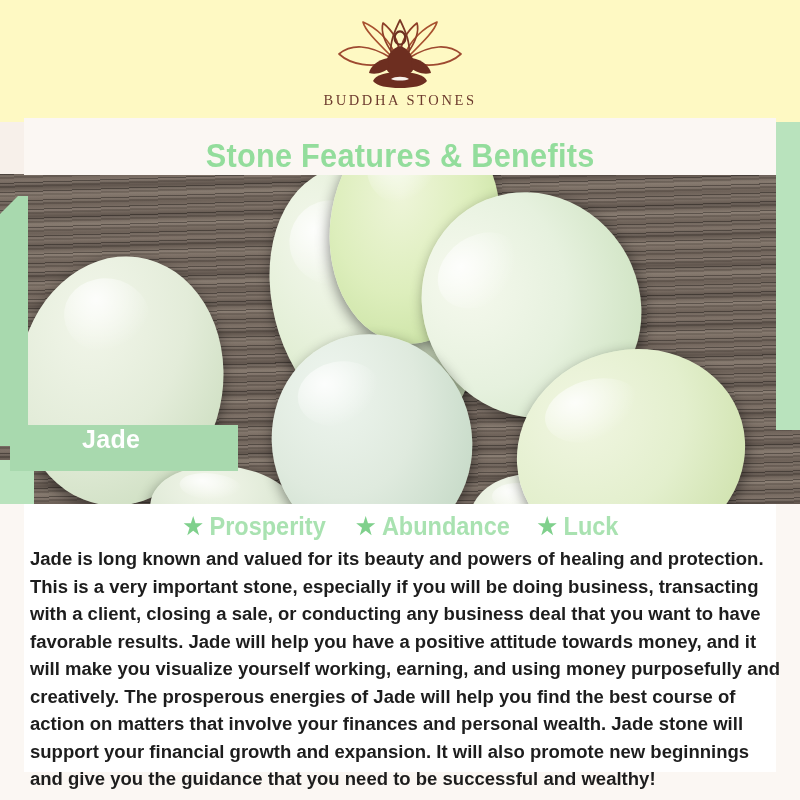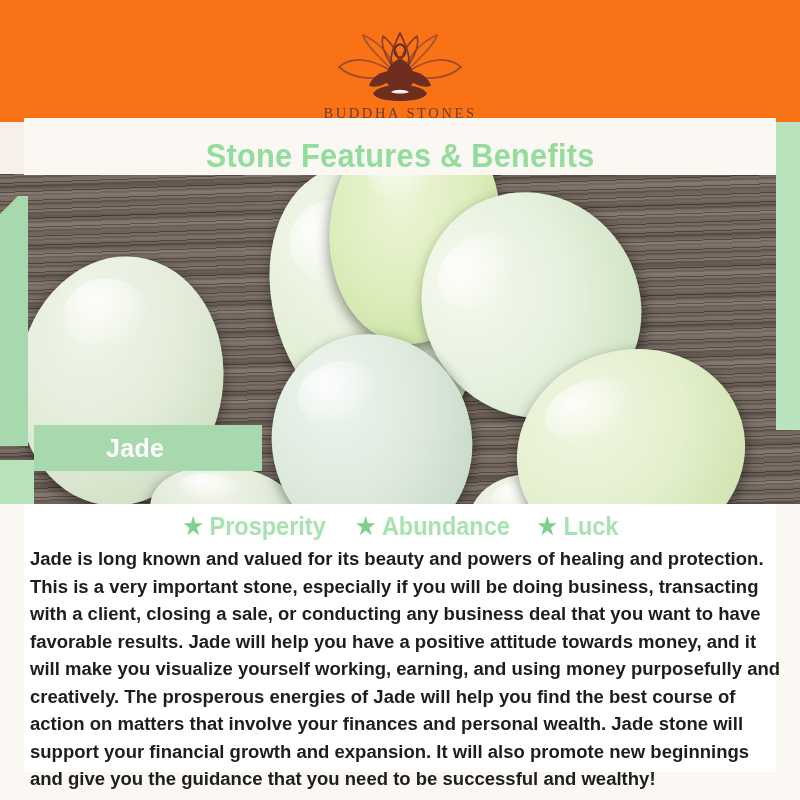--- a/index.html
+++ b/index.html
@@ -35,22 +35,22 @@
     z-index:3;
   }
   .deco-left-low{
     position:absolute;left:0;bottom:0;width:34px;height:340px;
     background:#b9e3bd;z-index:2;
   }
 
   
   .header{
     position:absolute;left:0;top:0;width:800px;height:122px;
-    background:#f97316;z-index:4;
-    display:flex;align-items:flex-end;justify-content:center;
+    background:#fef9c3;z-index:4;
+    display:flex;align-items:center;justify-content:center;
   }
   .logo-wrap{display:flex;flex-direction:column;align-items:center;margin-top:4px;}
   .logo-mark{width:150px;height:72px;display:block;}
   .logo-word{
     font-family:"Liberation Serif", serif;
     font-size:14.5px;letter-spacing:2.6px;color:#6d3b2e;
     margin-top:2px;font-weight:400;
   }
 
   
@@ -113,23 +113,23 @@
       transform:rotate(-16deg);
       background:radial-gradient(ellipse at 34% 26%,#f1f6e2 0%,#e3efcd 48%,#d2e4b2 80%,#c2d79d 100%);}
   .s7{left:470px;top:300px;width:120px;height:90px;
       background:radial-gradient(ellipse at 38% 28%,#f5f8ee,#e0ead6 60%,#cadcc0 100%);}
   .s8{left:150px;top:292px;width:150px;height:90px;
       transform:rotate(6deg);
       background:radial-gradient(ellipse at 38% 24%,#f2f6ea,#ddE8d4 60%,#c7d9bd 100%);}
 
   
   .jade-band{
-    position:absolute;left:34px;top:425px;width:228px;height:46px;
+    position:absolute;left:10px;top:425px;width:228px;height:46px;
     background:#a8d9ae;z-index:7;
-    display:flex;align-items:center;
+    display:flex;
   }
   .jade-text{
     color:#ffffff;font-weight:bold;font-size:25px;
     margin-left:72px;letter-spacing:.3px;
   }
 
   
   .content{
     position:absolute;left:0;top:504px;width:800px;height:296px;
     background:#fbf7f3;z-index:4;

